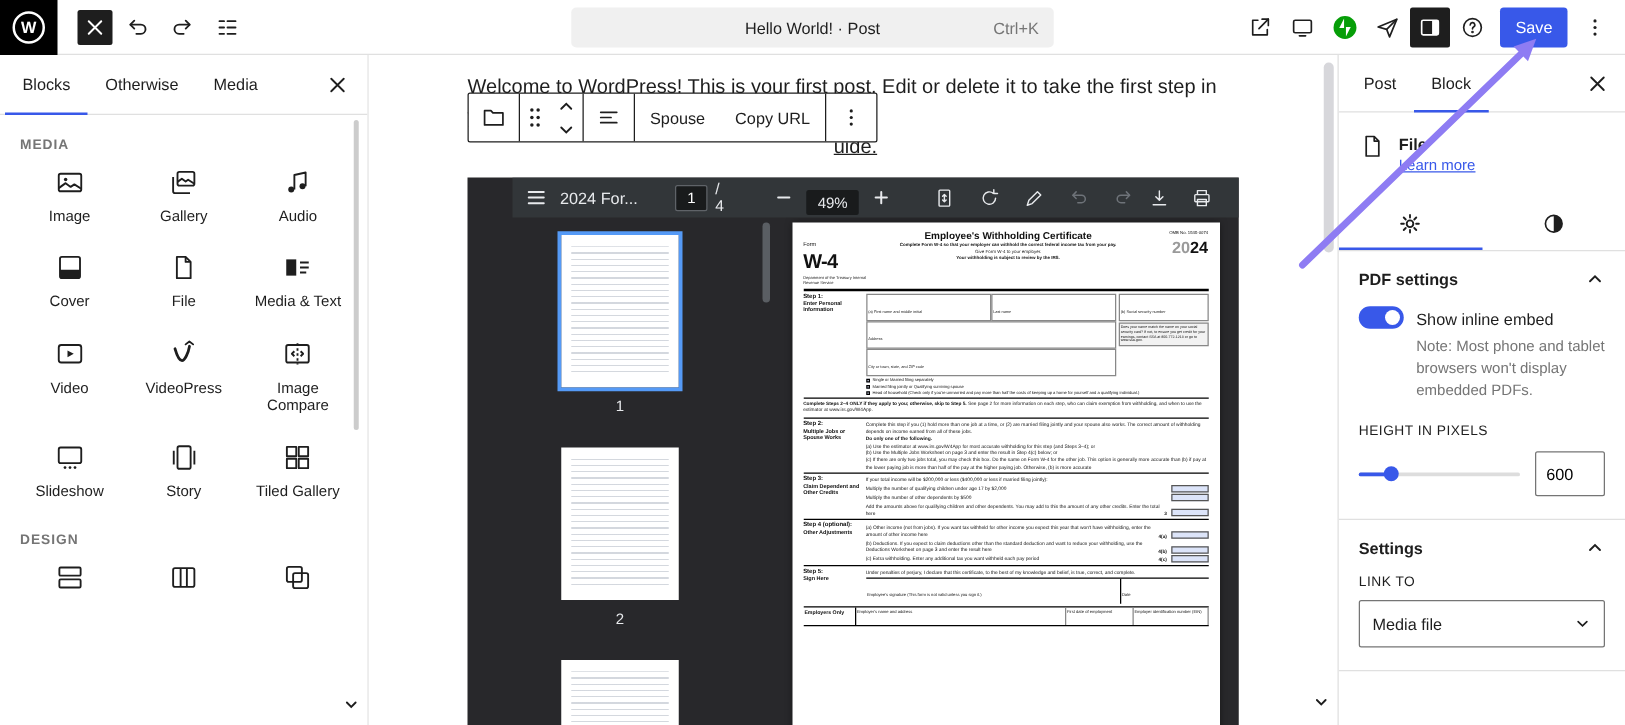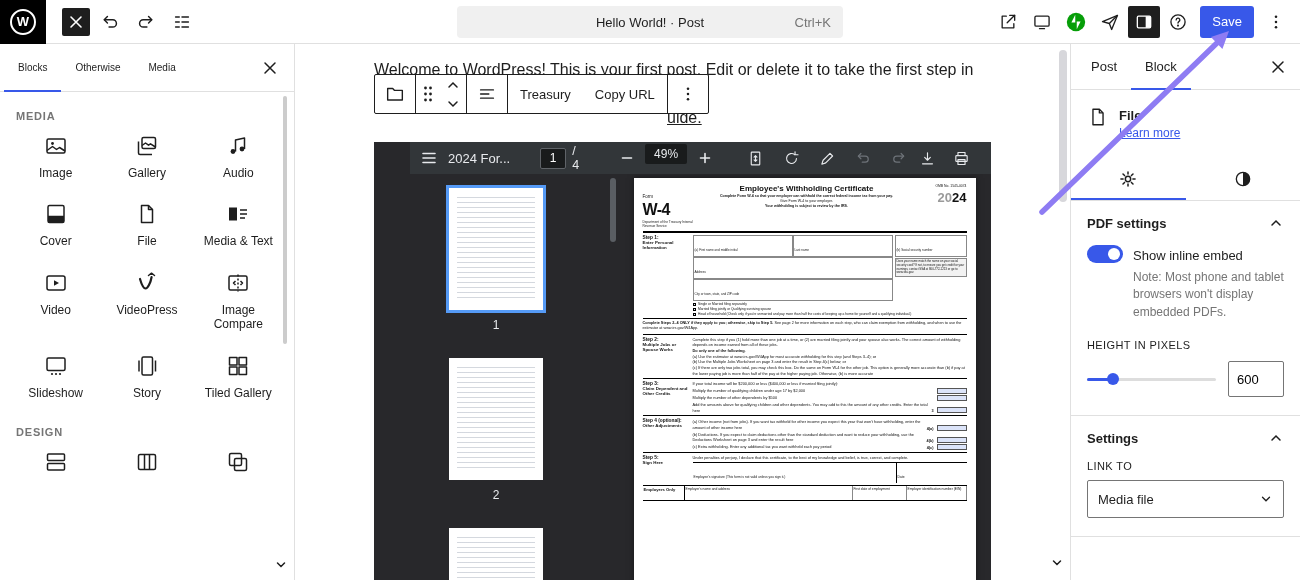--- a/index.html
+++ b/index.html
@@ -25,21 +25,21 @@
   .tb-icon.pressed { background:#1e1e1e; }
   .save-btn { background:#3858e9; color:#fff; font-size:13px; height:32px; padding:0 12px;
     border-radius:3px; margin:0 4px; }
 
   
   .app { display:flex; height:536px; }
 
   
   .inserter { width:295px; border-right:1px solid #e0e0e0; background:#fff; position:relative; overflow:hidden; flex:none; }
   .ins-tabs { display:flex; align-items:center; height:48px; border-bottom:1px solid #e0e0e0; padding-left:4px; }
-  .ins-tab { height:48px; padding:0 14px; font-size:10px; display:flex; align-items:center;text-align:center; }
+  .ins-tab { height:48px; padding:0 14px; font-size:13px; display:flex; align-items:center;text-align:center; }
   .ins-tab.active { box-shadow:inset 0 -2px 0 #3858e9; font-weight:500; }
   .ins-close { position:absolute; right:12px; top:12px; width:24px; height:24px; display:flex; align-items:center; justify-content:center; }
   .ins-section { font-size:11px; color:#757575; letter-spacing:0.8px; font-weight:600; padding:18px 16px 6px; }
   .ins-grid { display:grid; grid-template-columns:repeat(3,1fr); row-gap:22px; padding:6px 10px 0; }
   .ins-item { display:flex; flex-direction:column; align-items:center; gap:8px; }
   .ins-item .lbl { font-size:12px; text-align:center; line-height:1.2; max-width:72px; }
   .ins-sb { position:absolute; right:7px; top:52px; width:4px; height:248px; background:#ccc; border-radius:2px; }
   .ins-chev { position:absolute; right:6px; bottom:4px; }
 
   
@@ -60,21 +60,21 @@
   .drag { width:24px; display:flex; align-items:center; justify-content:center; }
 
   
   .pdf { margin-top:12px; height:470px; background:#28282b; display:flex; flex-direction:column; overflow:hidden; }
   .pdf-tb { height:32px; background:#323639; display:flex; align-items:center; flex:none; padding:0 10px; color:#e8eaed;margin-left:36px; }
   .pdf-tb .pbtn { width:28px; height:28px; display:flex; align-items:center; justify-content:center; }
   .pdf-title { font-size:13px; margin:0 0 0 10px; white-space:nowrap; }
   .pdf-page { width:26px; height:21px; background:#191b1c; border:1px solid #5f6368; border-radius:2px;
     color:#fff; font-size:12px; text-align:center; margin-left:30px; font-family:inherit; }
   .pdf-total { font-size:12.5px; margin-left:6px; }
-  .zoomgrp { display:flex; align-items:flex-start; margin-left:34px; gap:4px; }
+  .zoomgrp { display:flex; align-items:flex-end; margin-left:34px; gap:4px; }
   .zoombox { background:#191b1c; border-radius:2px; font-size:12px; padding:3px 9px; }
   .pdf-icons { display:flex; align-items:center; margin-left:22px; gap:8px; }
   .pdf-right { margin-left:auto; display:flex; align-items:center; gap:6px; }
   .pdf-body { flex:1; display:flex; overflow:hidden; }
   .pdf-thumbs { width:244px; flex:none; position:relative; display:flex; flex-direction:column; align-items:center;
     padding-top:14px; overflow:hidden; }
   .thumb { width:94px; height:122px; background:#fff; position:relative; flex:none; }
   .thumb.sel { outline:3px solid #559af6; }
   .tlines { position:absolute; left:9%; right:9%; top:7%; bottom:7%;
     background:repeating-linear-gradient(180deg,#c9ced6 0 1px, transparent 1px 5px); opacity:.8; }
@@ -424,21 +424,21 @@
               </svg>
           </button>
         </div>
         <div class="btb-sep"></div>
         <button class="btb-btn">
           <svg width="22" height="22" viewBox="0 0 24 24" fill="none" stroke="#1e1e1e" stroke-width="1.5" stroke-linecap="round">
             <path d="M5 7.5h14M5 12h9M5 16.5h14"></path>
             </svg>
         </button>
         <div class="btb-sep"></div>
-        <button class="btb-txt">Treasury</button>
+        <button class="btb-txt">Spouse</button>
         <button class="btb-txt">Copy URL</button>
         <div class="btb-sep"></div>
         <button class="btb-btn">
           <svg width="18" height="18" viewBox="0 0 24 24" fill="#1e1e1e">
             <circle cx="12" cy="5" r="1.7"></circle>
               <circle cx="12" cy="12" r="1.7"></circle>
               <circle cx="12" cy="19" r="1.7"></circle>
             </svg>
         </button>
       </div>

